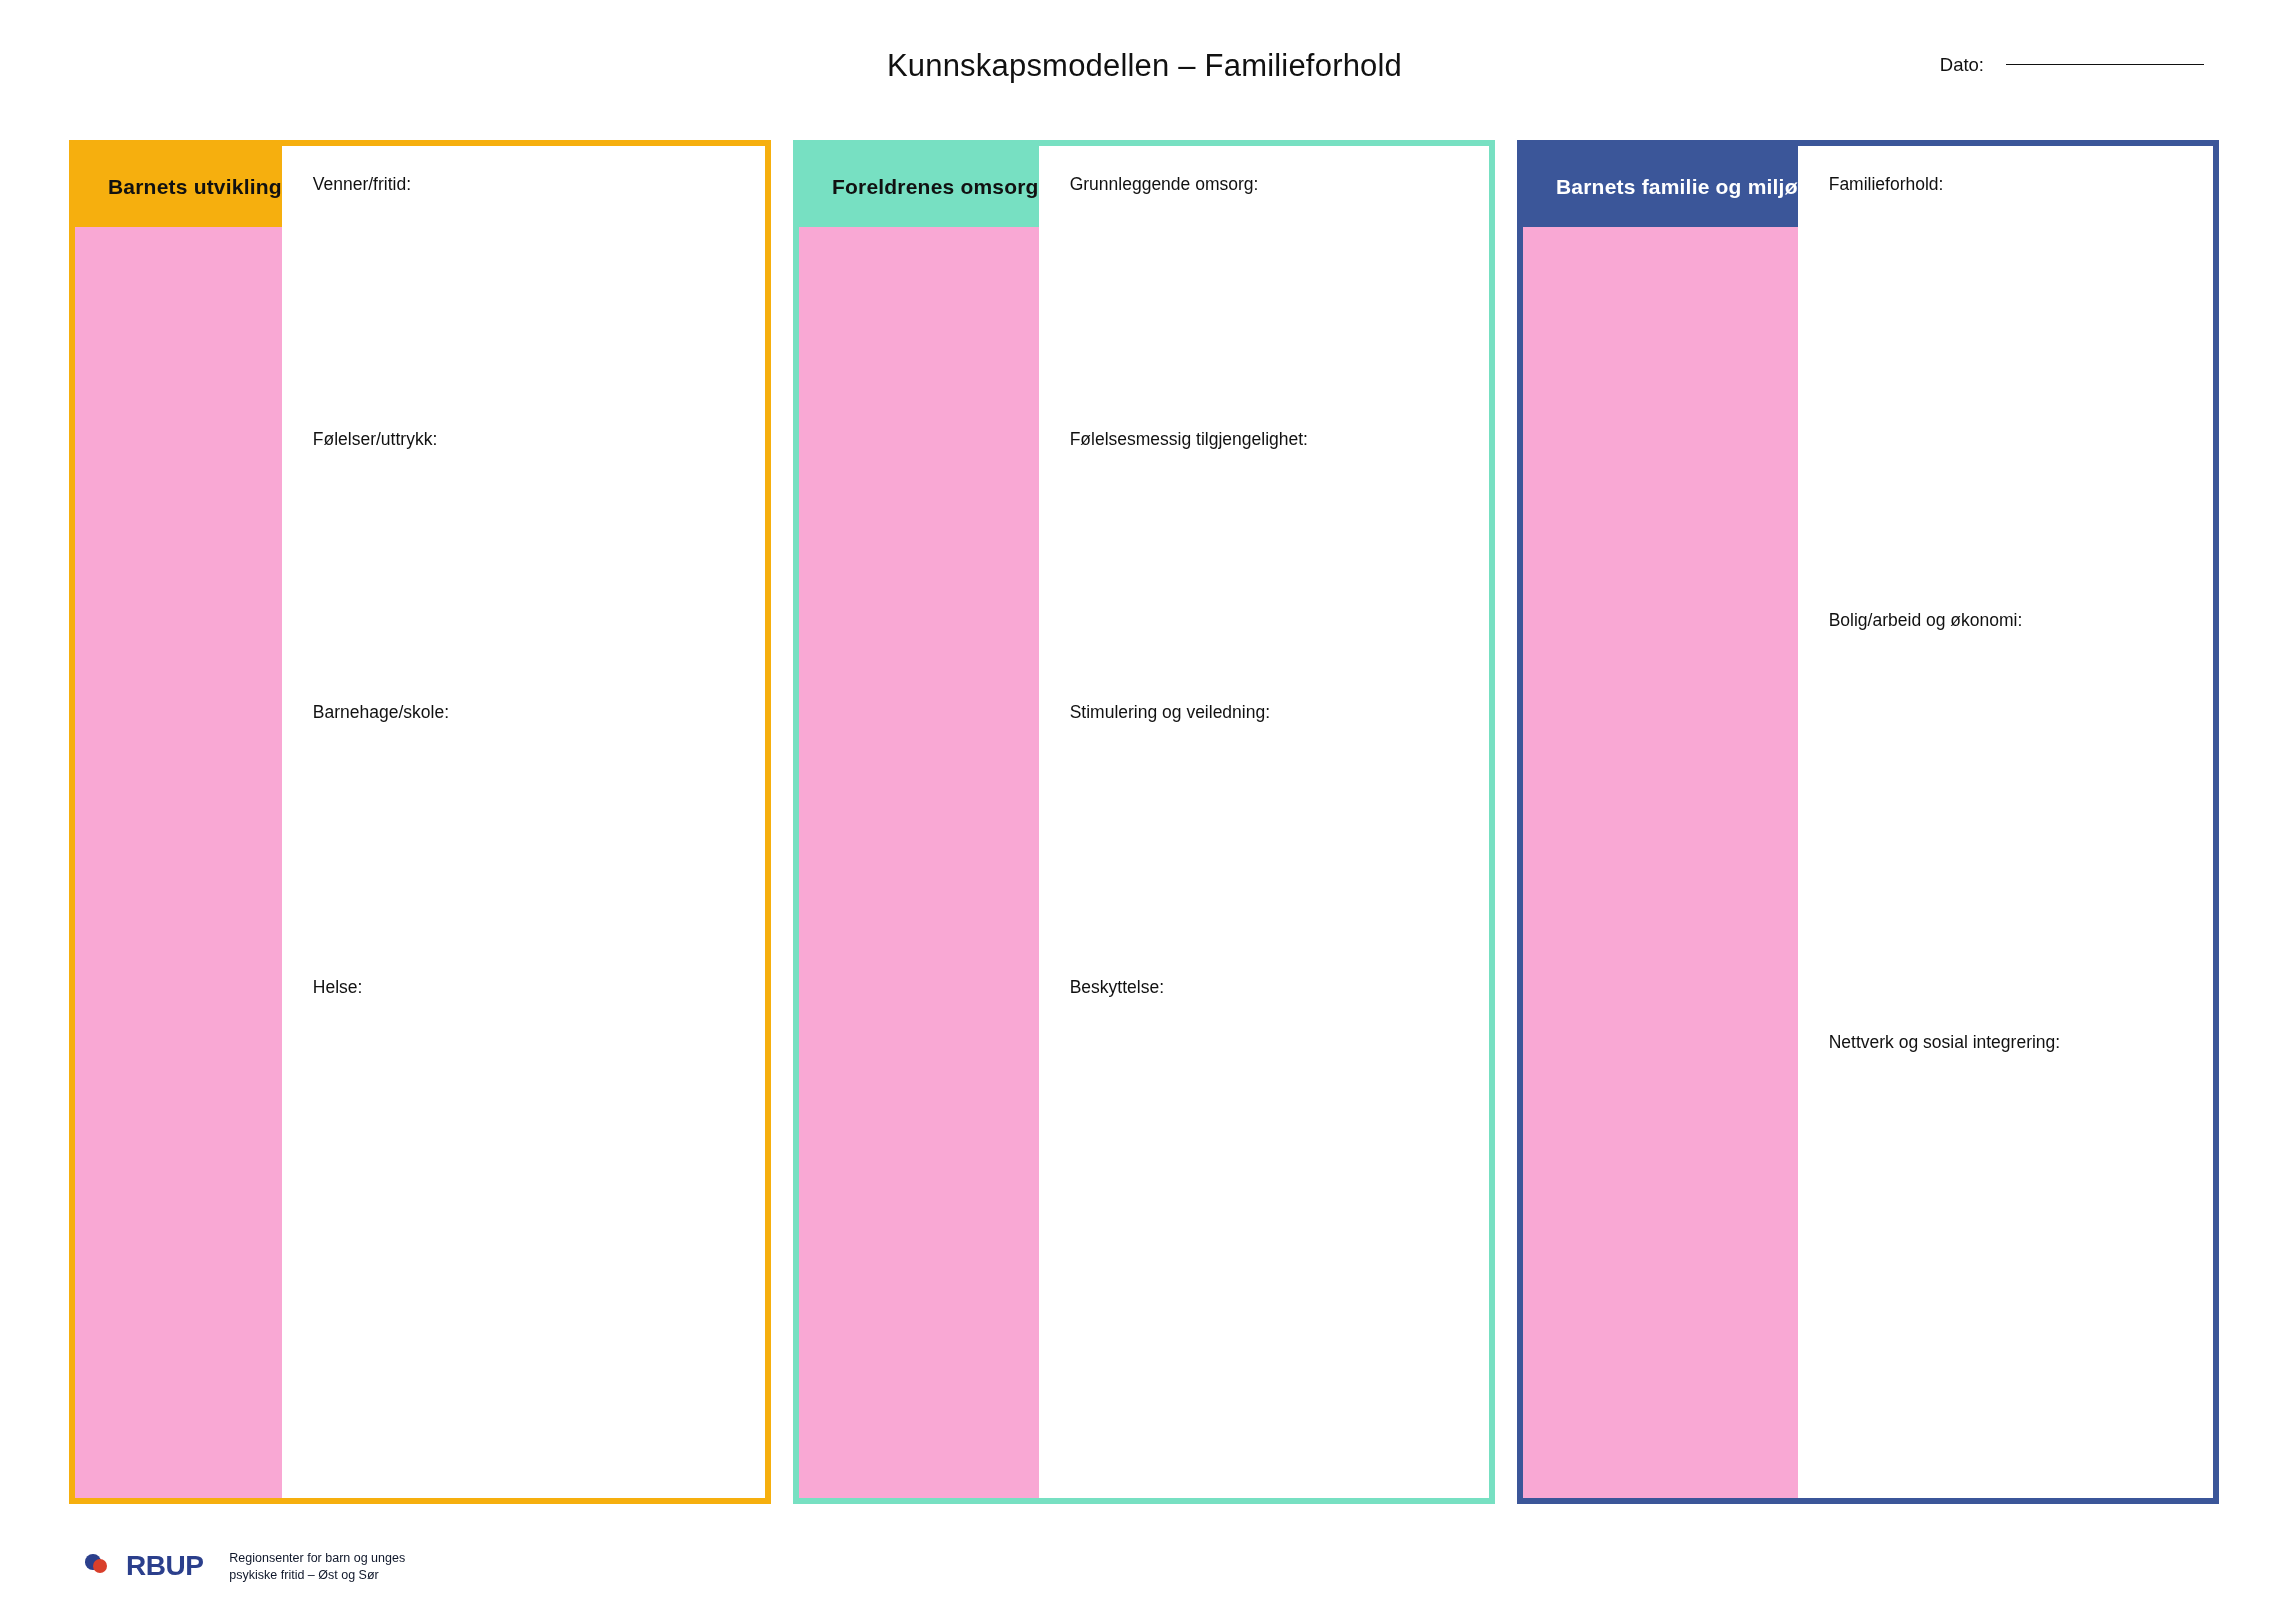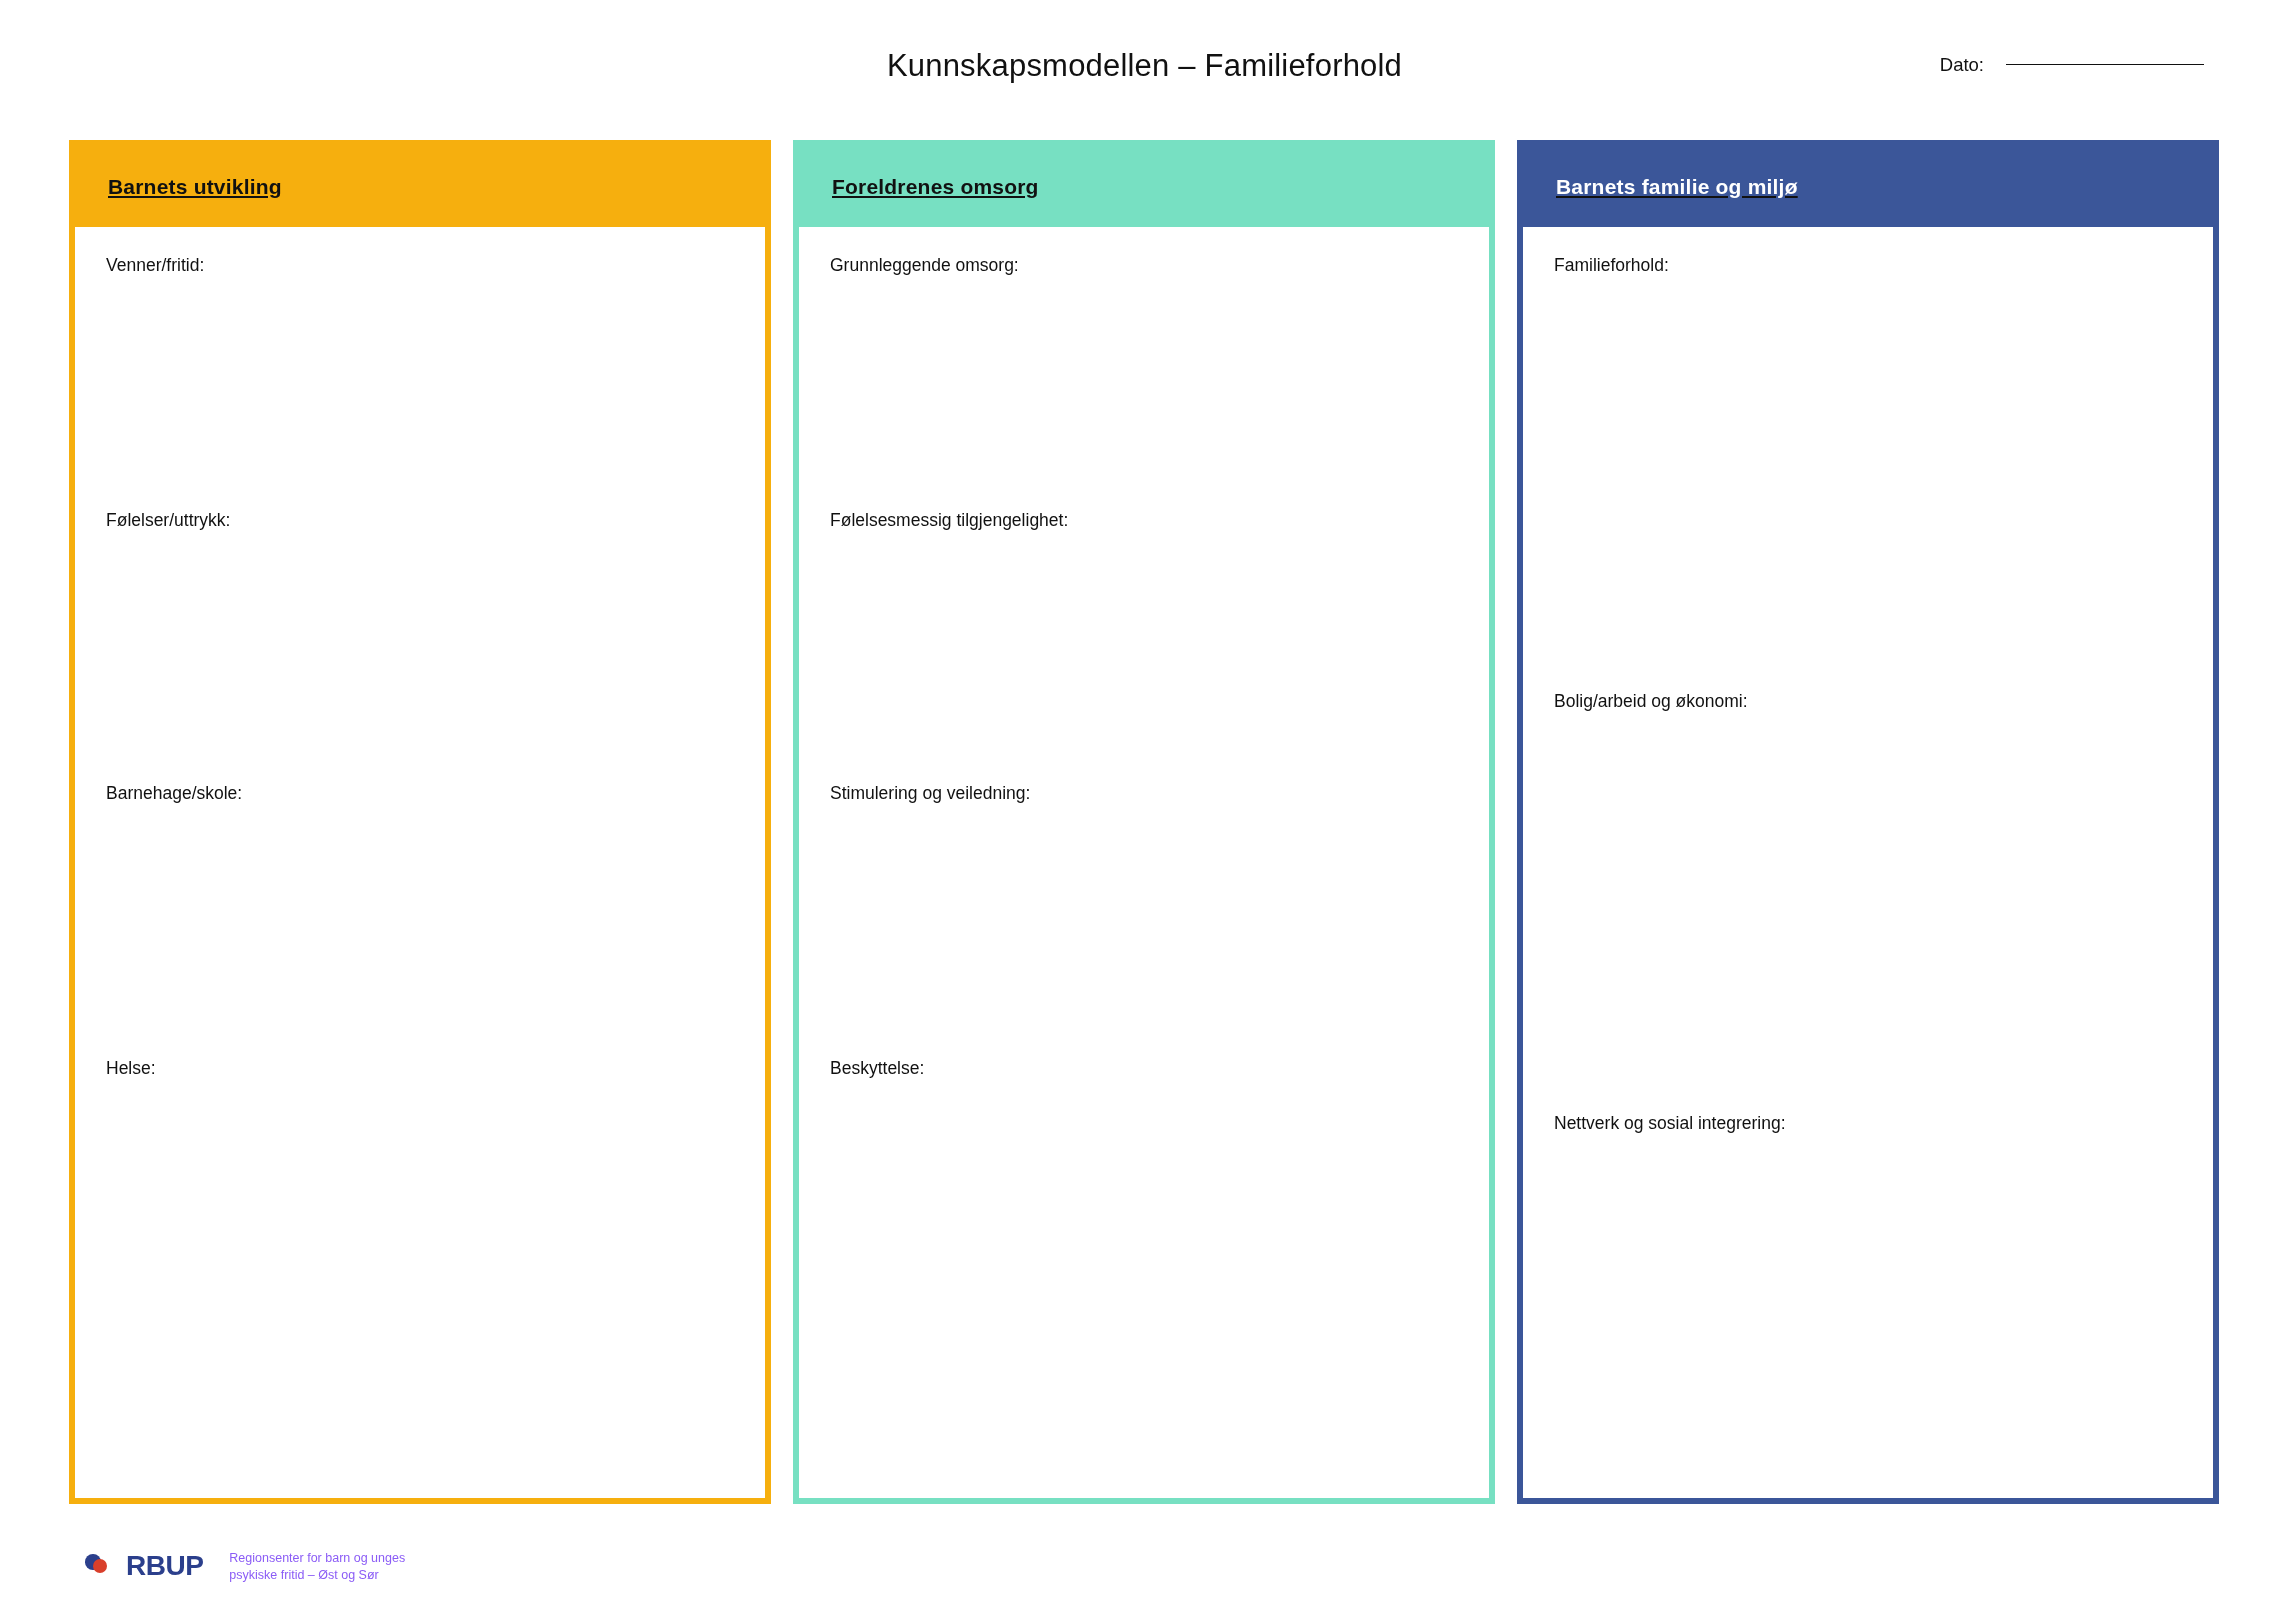--- a/index.html
+++ b/index.html
@@ -61,26 +61,25 @@
     top: 140px;
     left: 69px;
     width: 2150px;
     height: 1364px;
     display: flex;
     gap: 22px;
   }
   .column {
     flex: 1 1 0;
     display: flex;
-    flex-direction: column;
+    flex-direction: row;
     border-style: solid;
     border-width: 6.5px;
     box-sizing: border-box;
     background: #f9a8d4;
-    text-decoration: underline;
   }
   .col-head {
     height: 81px;
     box-sizing: border-box;
     display: flex;
     align-items: center;
     padding-left: 33px;
     font-size: 21px;
     font-weight: bold;
     letter-spacing: 0.2px;
@@ -146,21 +145,21 @@
   .logo-text {
     font-size: 28px;
     font-weight: bold;
     color: #2B3F8C;
     letter-spacing: -0.5px;
   }
   .logo-sub {
     margin-left: 13px;
     font-size: 12.5px;
     line-height: 1.35;
-    color: #8b5cf6;
+    color: #0f172a;
   }
 </style>
 </head>
 <body>
 
 <div class="header">
   <div class="doc-title">Kunnskapsmodellen – Familieforhold</div>
 
   <div class="date-block">
     <span class="date-label">Dato:</span>

